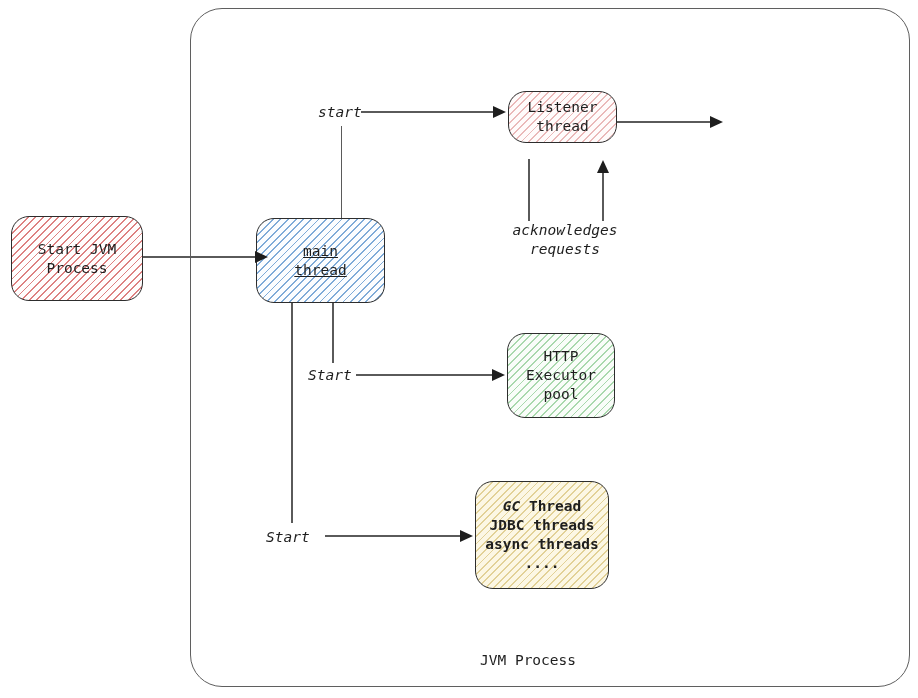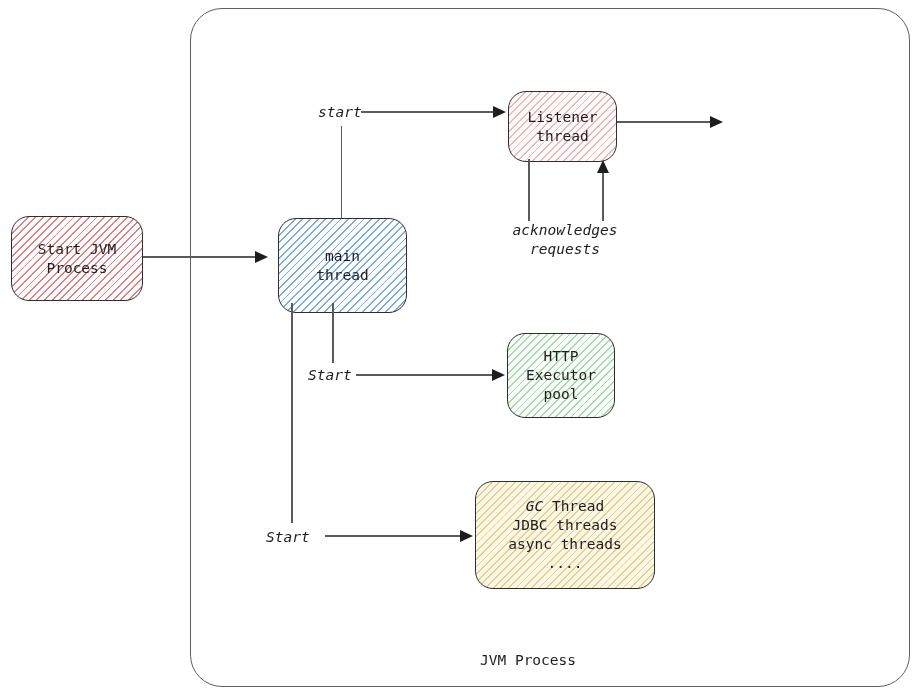--- a/index.html
+++ b/index.html
@@ -35,24 +35,24 @@
     border-radius: 18px;
     display: flex;
     align-items: center;
     justify-content: center;
     text-align: center;
     font-size: 14.5px;
     line-height: 19px;
     white-space: pre-line;
   }
   .node-start-jvm { left: 11px;  top: 216px; width: 132px; height: 85px; }
-  .node-main      { left: 278px; top: 218px; width: 129px; height: 95px; }
-  .node-listener  { left: 508px; top: 91px;  width: 109px; height: 71px; }
+  .node-main      { left: 256px; top: 218px; width: 129px; height: 85px; text-decoration: underline; }
+  .node-listener  { left: 508px; top: 91px;  width: 109px; height: 52px; }
   .node-http      { left: 507px; top: 333px; width: 108px; height: 85px; }
-  .node-gc        { left: 475px; top: 481px; width: 180px; height: 108px; }
+  .node-gc        { left: 475px; top: 481px; width: 134px; height: 108px; font-weight: bold; }
   .node-gc .gc-lines { text-align: center; white-space: normal; }
   .node-gc .gc-line { line-height: 19px; }
   .hline { position: absolute; height: 1.7px; background: #5a5a5a; }
   .vline { position: absolute; width: 1.7px;  background: #5a5a5a; }
   .arrow-right {
     position: absolute; width: 0; height: 0;
     border-top: 6px solid transparent;
     border-bottom: 6px solid transparent;
     border-left: 13px solid #1e1e1e;
   }

